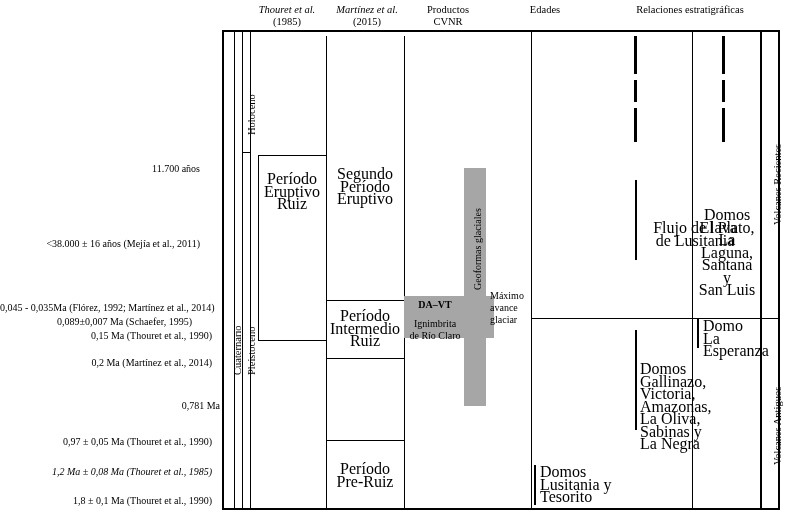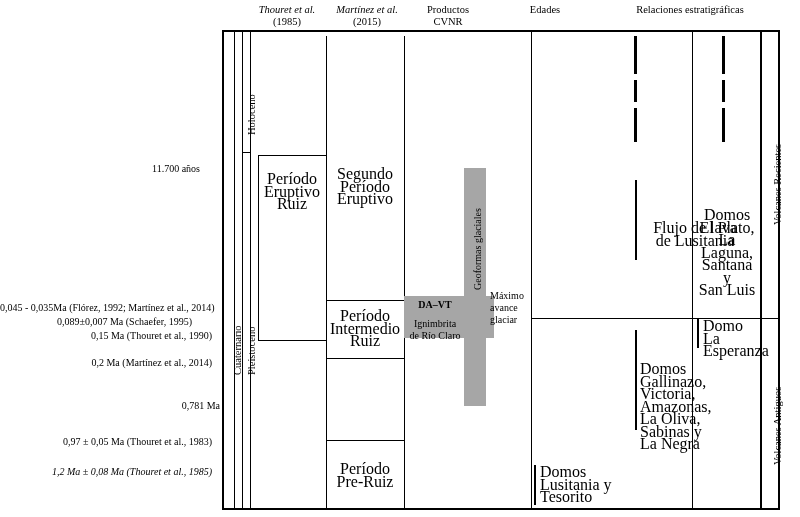--- a/index.html
+++ b/index.html
@@ -107,27 +107,29 @@
     <div>avance</div>
     <div>glaciar</div>
   </div>
 
   <div class="vline" style="left:531px;top:30px;height:478px;"></div>
   <div class="hline" style="left:531px;top:318px;width:247px;"></div>
   <div class="vline" style="left:692px;top:30px;height:478px;"></div>
   <div class="vline2" style="left:760px;top:30px;height:478px;"></div>
 
   <div class="abs age" style="left:0px;top:163px;width:200px;">11.700 años</div>
+  <div class="abs age" style="left:0px;top:238px;width:200px;">&lt;38.000 ± 16 años  (Mejía et al., 2011)</div>
   <div class="abs age" style="left:0px;top:302px;width:212px;">0,045 -  0,035Ma (Flórez, 1992; Martínez et al., 2014)</div>
   <div class="abs age" style="left:0px;top:316px;width:192px;text-align:right;">0,089±0,007 Ma (Schaefer, 1995)</div>
   <div class="abs age" style="left:0px;top:330px;width:212px;">0,15 Ma (Thouret et al., 1990)</div>
   <div class="abs age" style="left:0px;top:357px;width:212px;">0,2 Ma (Martínez et al., 2014)</div>
   <div class="abs age" style="left:0px;top:400px;width:220px;">0,781 Ma</div>
-  <div class="abs age" style="left:0px;top:436px;width:212px;">0,97 ± 0,05 Ma (Thouret et al., 1983)</div>
+  <div class="abs age" style="left:0px;top:436px;width:212px;">0,97 ± 0,05 Ma (Thouret et al., 1990)</div>
   <div class="abs age" style="left:0px;top:466px;width:212px;font-style:italic;">1,2  Ma ± 0,08 Ma (Thouret et al., 1985)</div>
+  <div class="abs age" style="left:0px;top:495px;width:212px;">1,8 ± 0,1 Ma (Thouret et al., 1990)</div>
 
   <div class="vline2" style="left:534px;top:465px;height:40px;"></div>
   <div class="abs lbl" style="left:540px;top:466px;width:120px;">
     <div>Domos</div>
     <div>Lusitania y Tesorito</div>
   </div>
 
   <div class="dash" style="left:634px;top:36px;width:3px;height:38px;"></div>
   <div class="dash" style="left:634px;top:80px;width:3px;height:22px;"></div>
   <div class="dash" style="left:634px;top:108px;width:3px;height:34px;"></div>

